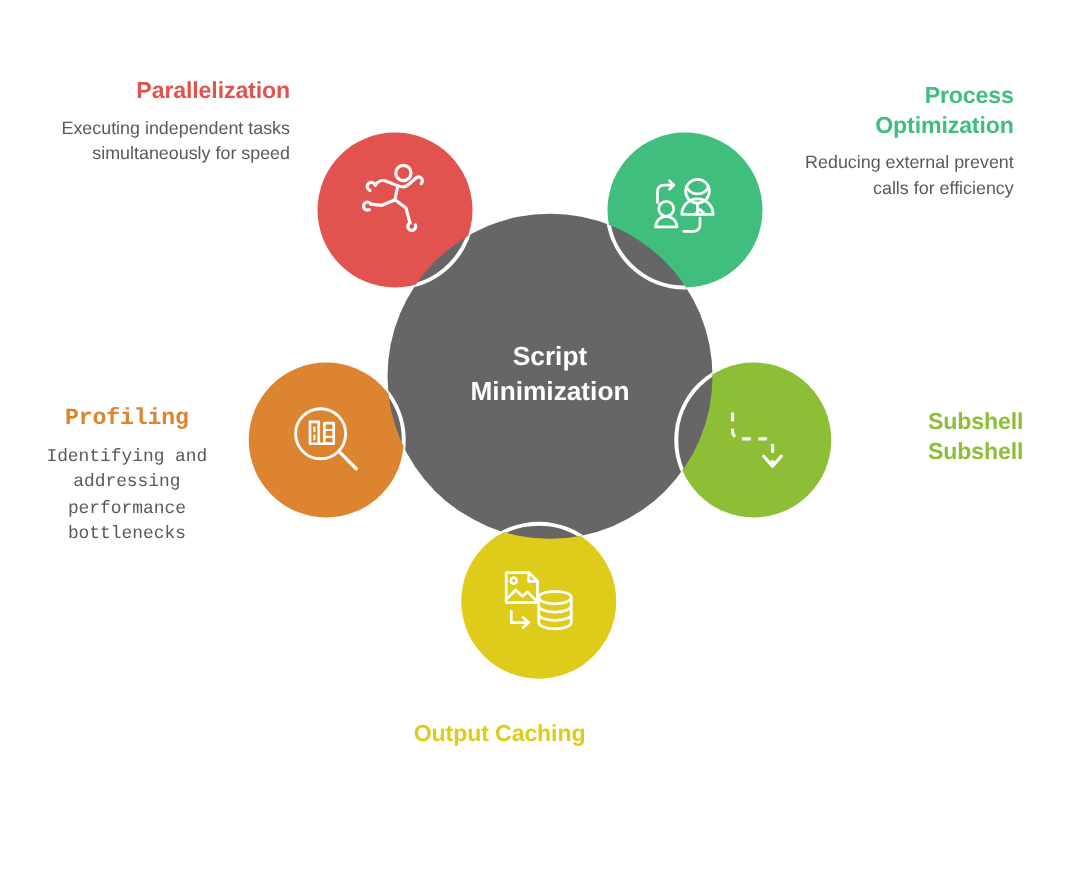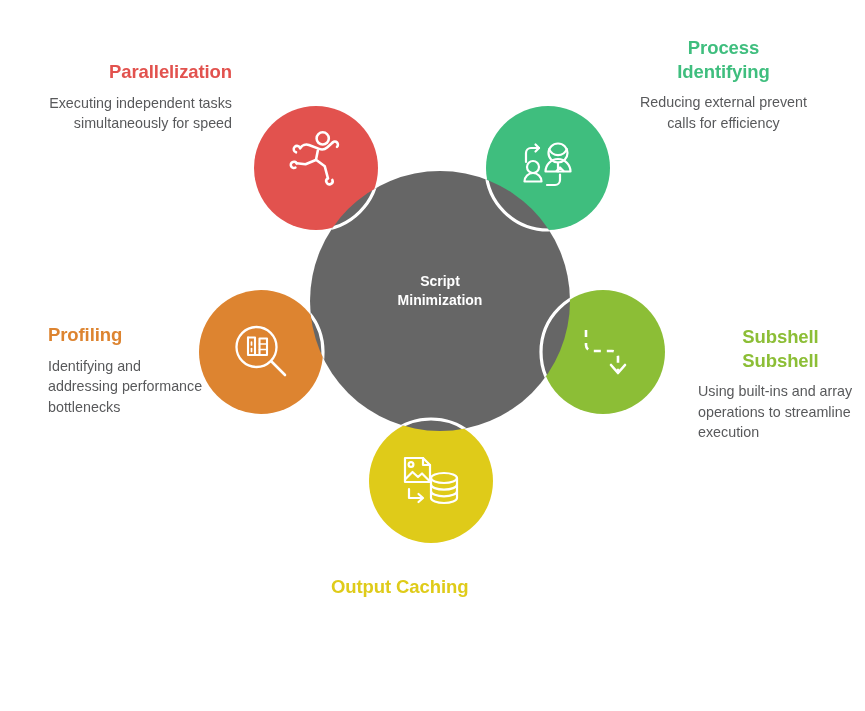--- a/index.html
+++ b/index.html
@@ -43,54 +43,55 @@
 
   
   #lbl-parallelization {
     left: 46px; top: 60px; width: 186px;
     text-align: right;
   }
   #lbl-parallelization .label-title { color: #e2524e; }
 
   
   #lbl-process-minimization {
-    left: 636px; top: 36px; width: 175px;
-    text-align: center;
+    left: 636px; top: 64px; width: 175px;
+    text-align: right;
   }
   #lbl-process-minimization .label-title { color: #3fbe7e; }
 
   
   #lbl-subshell-avoidance {
     left: 698px; top: 325px; width: 165px;
     text-align: left;
   }
   #lbl-subshell-avoidance .label-title { color: #8cbe36; text-align: center; }
 
   
   #lbl-profiling {
-    left: 48px; top: 323px; width: 165px;
-    text-align: left;
+    left: 19px; top: 323px; width: 165px;
+    text-align: center;
+    font-family: Liberation Mono, monospace;
   }
   #lbl-profiling .label-title { color: #dd8430; }
 
   
   #lbl-output-caching {
     left: 331px; top: 575px; width: 204px;
     text-align: left;
   }
   #lbl-output-caching .label-title { color: #dfcb19; }
 
   .center-text {
     position: absolute;
     left: 350px;
     top: 272px;
     width: 180px;
     text-align: center;
     color: #ffffff;
-    font-size: 14px;
+    font-size: 21px;
     font-weight: bold;
     line-height: 1.33;
     pointer-events: none;
   }
 </style>
 </head>
 <body>
 
 <div id="canvas">
 
@@ -188,27 +189,26 @@
     <div>Script</div>
     <div>Minimization</div>
   </div>
 
   <div class="label-block" id="lbl-parallelization">
     <p class="label-title">Parallelization</p>
     <p class="label-desc">Executing independent tasks simultaneously for speed</p>
   </div>
 
   <div class="label-block" id="lbl-process-minimization">
-    <p class="label-title"><span>Process</span><br><span>Identifying</span></p>
+    <p class="label-title"><span>Process</span><br><span>Optimization</span></p>
     <p class="label-desc">Reducing external prevent calls for efficiency</p>
   </div>
 
   <div class="label-block" id="lbl-subshell-avoidance">
     <p class="label-title"><span>Subshell</span><br><span>Subshell</span></p>
-    <p class="label-desc">Using built-ins and array operations to streamline execution</p>
   </div>
 
   <div class="label-block" id="lbl-output-caching">
     <p class="label-title">Output Caching</p>
   </div>
 
   <div class="label-block" id="lbl-profiling">
     <p class="label-title">Profiling</p>
     <p class="label-desc">Identifying and addressing performance bottlenecks</p>
   </div>

